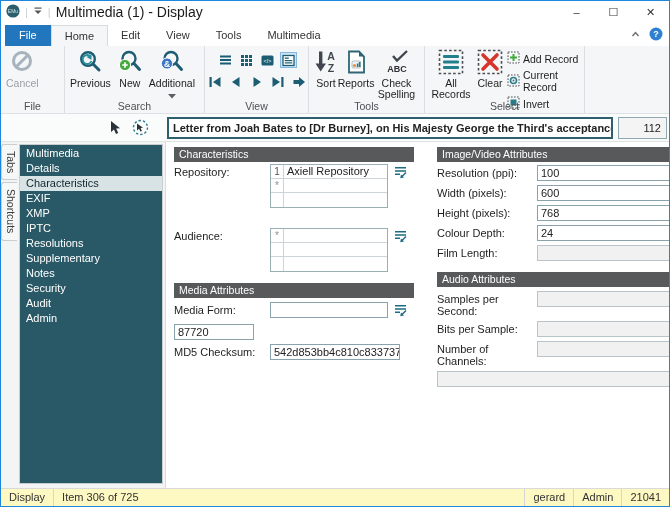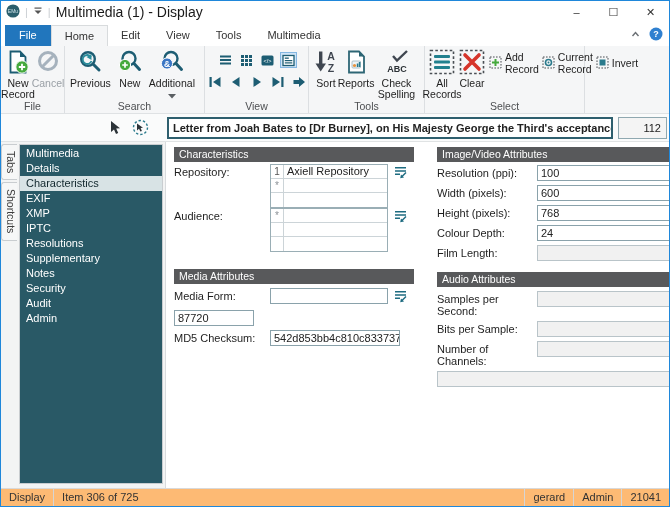--- a/index.html
+++ b/index.html
@@ -29,21 +29,21 @@
   .rbtn { display:flex; flex-direction:column; align-items:center; padding:2px 3px 0 3px; min-width:30px; }
   .rbtn .rlabel { text-align:center; line-height:1.05; margin-top:1px; font-size:10.5px; color:#1e1e1e; }
   .rbtn.disabled .rlabel { color:#9aa0a6; }
   .rcaret { margin-top:0px; }
   .g-file { width:64px; } .g-search { width:140px; } .g-view { width:104px; }
   .g-tools { width:116px; } .g-select { width:160px; } .g-rest { flex:1; border-right:none; }
   .view-stack { display:flex; flex-direction:column; gap:6px; padding-top:5px; width:100%; align-items:center; }
   .view-row { display:flex; gap:4px; align-items:center; }
   .vbtn { width:17px; height:16px; display:flex; align-items:center; justify-content:center; border:1px solid transparent; }
   .vbtn.active { background:#cfe4f7; border:1px solid #84b7e2; }
-  .sel-stack { display:flex; flex-direction:row; gap:3px; padding-top:4px; margin-left:2px; }
+  .sel-stack { display:flex; flex-direction:column; gap:3px; padding-top:4px; margin-left:2px; }
   .sel-item { display:flex; align-items:center; gap:3px; font-size:10.5px; color:#1e1e1e; }
   
   .subrow { height:28px; background:#fafbfb; border-bottom:1px solid #e0e3e4; position:relative; }
   .ptr-icons { position:absolute; left:108px; top:5px; display:flex; gap:10px; align-items:center; }
   .record-title { position:absolute; left:166px; top:3px; width:446px; height:22px;
     border:2px solid #2e5f6e; background:#fff; font-weight:bold; font-size:11px;
     line-height:18px; padding:0 4px; white-space:nowrap; overflow:hidden; }
   .record-num { position:absolute; left:617px; top:3px; width:49px; height:22px;
     border:1px solid #8fa8b0; background:#f4f4f4; text-align:right; padding:0 5px; line-height:20px; }
   
@@ -65,21 +65,21 @@
   .col-right .flabel { width:100px; }
   .field { height:16px; border:1px solid #8aa2ab; background:#fff; padding:1px 3px; font-size:11px; line-height:12px; white-space:nowrap; overflow:hidden; }
   .field.disabled { background:#f1f1f1; border-color:#b9c4c9; }
   .grid-box { width:118px; border:1px solid #9aaeb5; background:#fff; }
   .grid-row { display:flex; height:14px; border-bottom:1px solid #ccd4d8; }
   .grid-row:last-child { border-bottom:none; }
   .grid-num { width:13px; border-right:1px solid #ccd4d8; text-align:center; font-size:10px; color:#555; line-height:13px; flex:none; }
   .grid-val { flex:1; padding-left:3px; font-size:11px; line-height:13px; white-space:nowrap; overflow:hidden; }
   .lookup { margin-left:5px; margin-top:1px; flex:none; }
   
-  .statusbar { height:18px; background:#fdba74; border-top:1px solid #d9d9d9; display:flex; align-items:center; font-size:11px; color:#333; }
+  .statusbar { height:18px; background:#fef9c3; border-top:1px solid #d9d9d9; display:flex; align-items:center; font-size:11px; color:#333; }
   .st-cell { padding:0 8px; height:100%; line-height:17px; border-right:1px solid #d5d5d5; }
   .st-spacer { flex:1; }
   .st-right { border-right:none; border-left:1px solid #d5d5d5; }
 </style>
 </head>
 <body>
 
 <div class="window">
 
   <div class="titlebar">
@@ -123,31 +123,20 @@
             <circle cx="7" cy="7" r="6.5" fill="#2f80d0"></circle>
             <text x="7" y="10" font-size="9" font-weight="bold" fill="#fff" text-anchor="middle" font-family="Liberation Sans, sans-serif">?</text>
           </svg>
       </span>
     </span>
   </div>
 
   <div class="ribbon">
 
     <div class="rgroup g-file">
-      <div class="rbtn">
-        <span>
-          <svg width="26" height="26" viewBox="0 0 26 26">
-              <path d="M5.5 2.5 H15 L20.5 8 V23.5 H5.5 Z" fill="#fff" stroke="#1d5d73" stroke-width="1.8"></path>
-              <path d="M15 2.5 L20.5 8 H15 Z" fill="#1d5d73"></path>
-              <circle cx="17" cy="18" r="6.2" fill="#45a93d" stroke="#fff" stroke-width="1"></circle>
-              <path d="M17 14.8 V21.2 M13.8 18 H20.2" stroke="#fff" stroke-width="1.8"></path>
-            </svg>
-        </span>
-        <span class="rlabel">New Record</span>
-      </div>
       <div class="rbtn disabled">
         <span>
           <svg width="26" height="26" viewBox="0 0 26 26">
               <circle cx="13" cy="12" r="8.5" fill="none" stroke="#a6b2bd" stroke-width="3"></circle>
               <path d="M7.5 17.5 L18.5 6.5" stroke="#a6b2bd" stroke-width="3"></path>
             </svg>
         </span>
         <span class="rlabel">Cancel</span>
       </div>
       <div class="rgroup-label">File</div>
@@ -425,21 +414,21 @@
           </div>
           <span class="lookup">
             <svg width="15" height="15" viewBox="0 0 15 15">
                 <path d="M2 2.8 H13 M2 6 H13 M2 9.2 H7" stroke="#1d6b80" stroke-width="1.5"></path>
                 <path d="M13 7.5 L9 11.5" stroke="#1d6b80" stroke-width="1.5"></path>
                 <polygon points="7.2,13.2 11,12.4 8,9.6" fill="#1d6b80"></polygon>
               </svg>
           </span>
         </div>
 
-        <div class="frow" style="margin-top:0">
+        <div class="frow" style="margin-top:20px">
           <span class="flabel">Audience:</span>
           <div class="grid-box">
             <div class="grid-row">
               <span class="grid-num" style="color:#8b9196">*</span>
               <span class="grid-val"></span>
             </div>
             <div class="grid-row">
                 <span class="grid-num"></span>
                 <span class="grid-val"></span>
               </div>
@@ -450,21 +439,21 @@
           </div>
           <span class="lookup">
             <svg width="15" height="15" viewBox="0 0 15 15">
                 <path d="M2 2.8 H13 M2 6 H13 M2 9.2 H7" stroke="#1d6b80" stroke-width="1.5"></path>
                 <path d="M13 7.5 L9 11.5" stroke="#1d6b80" stroke-width="1.5"></path>
                 <polygon points="7.2,13.2 11,12.4 8,9.6" fill="#1d6b80"></polygon>
               </svg>
           </span>
         </div>
 
-        <div class="sec-header" style="margin-top:17px">Media Attributes</div>
+        <div class="sec-header" style="margin-top:11px">Media Attributes</div>
 
         <div class="frow">
           <span class="flabel">Media Form:</span>
           <div class="field" style="width:118px"></div>
           <span class="lookup">
             <svg width="15" height="15" viewBox="0 0 15 15">
                 <path d="M2 2.8 H13 M2 6 H13 M2 9.2 H7" stroke="#1d6b80" stroke-width="1.5"></path>
                 <path d="M13 7.5 L9 11.5" stroke="#1d6b80" stroke-width="1.5"></path>
                 <polygon points="7.2,13.2 11,12.4 8,9.6" fill="#1d6b80"></polygon>
               </svg>

